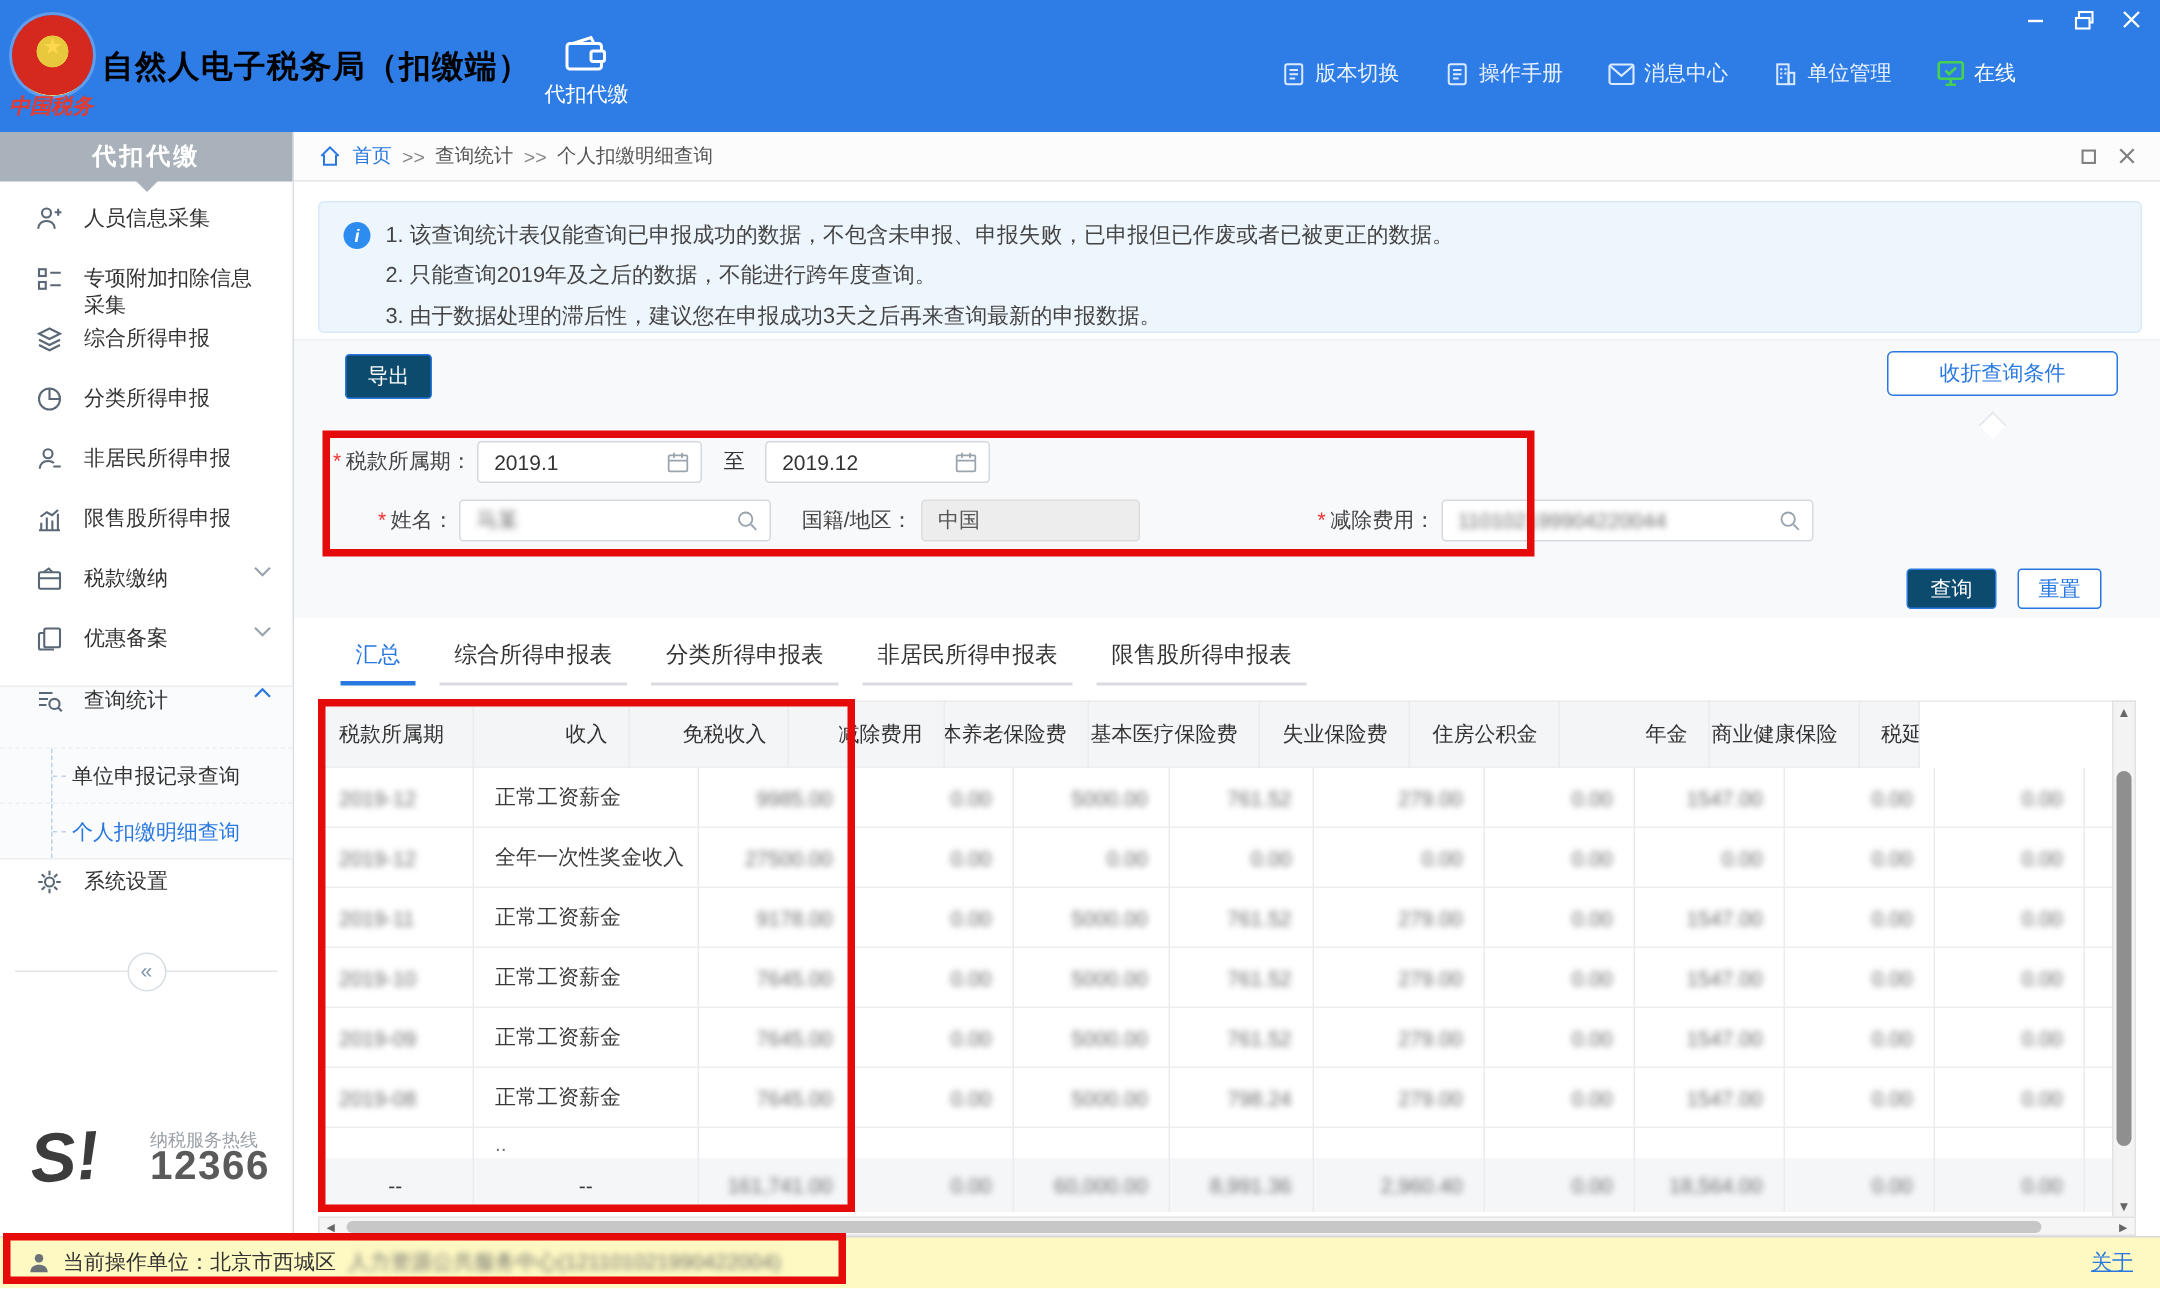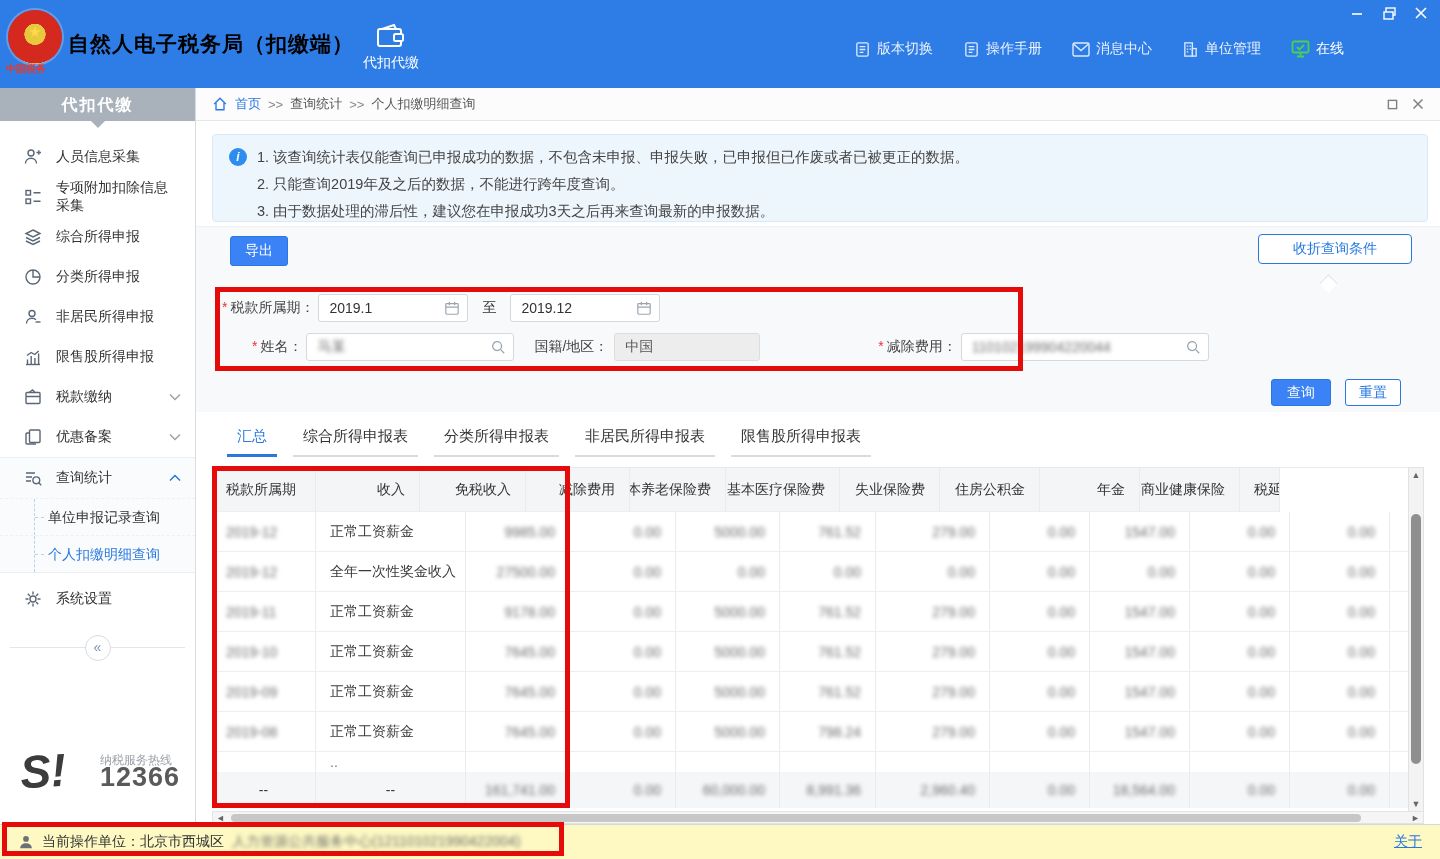--- a/index.html
+++ b/index.html
@@ -6,36 +6,36 @@
   html,body { width:1440px; height:859px; }
   body { font-family:"Liberation Sans","DejaVu Sans",sans-serif; font-size:14px; color:#333; background:#fff; overflow:hidden; }
   .page { position:relative; width:1440px; height:859px; background:#fff; overflow:hidden; }
 
   
   .app-header { position:absolute; left:0; top:0; width:1440px; height:88px; background:#2e7de6; }
   .emblem { position:absolute; left:8px; top:10px; width:54px; height:54px; border-radius:50%;
             background:radial-gradient(circle at 50% 45%, #e8c93e 0 26%, #d5281e 27% 72%, #f0d96d 73% 82%, #b9bec6 83%);
             box-shadow:0 0 0 2px rgba(255,255,255,.25); }
   .emblem .star { position:absolute; left:0; right:0; top:14px; text-align:center; color:#ffd84d; font-size:15px; line-height:1; }
-  .emblem-cap { position:absolute; left:6px; top:62px; width:60px; font-size:10px; color:#e8392b; white-space:nowrap; font-weight:bold; }
+  .emblem-cap { position:absolute; left:6px; top:62px; width:60px; font-size:14px; font-style:italic; color:#e8392b; white-space:nowrap; font-weight:bold; }
   .app-title { position:absolute; left:68px; top:30px; color:#000000; font-size:21px; font-weight:bold; letter-spacing:1px; }
   .module-tab { position:absolute; left:348px; top:14px; width:86px; height:66px; display:flex; flex-direction:column; align-items:center; justify-content:center; gap:5px; cursor:pointer; }
   .module-tab .lbl { color:#fff; font-size:14px; }
   .top-menu { position:absolute; right:96px; top:40px; display:flex; align-items:center; gap:30px; }
   .top-menu .itm { display:flex; align-items:center; gap:6px; color:#eaf2ff; font-size:14px; cursor:pointer; }
   .online { display:flex; align-items:center; gap:6px; color:#fff; font-size:14px; }
   .win-controls { position:absolute; right:10px; top:4px; display:flex; gap:14px; align-items:center; }
   .win-controls .wc { width:18px; height:18px; display:flex; align-items:center; justify-content:center; cursor:pointer; }
 
   
   .sidebar { position:absolute; left:0; top:88px; width:196px; height:736px; background:#fff; border-right:1px solid #d9dde1; }
   .side-header { position:relative; height:33px; background:#a9b2bb; color:#fff; font-size:16px; font-weight:bold; text-align:center; line-height:33px; letter-spacing:2px; }
   .side-header .notch { position:absolute; left:50%; bottom:-7px; margin-left:-8px; width:0; height:0; border-left:8px solid transparent; border-right:8px solid transparent; border-top:8px solid #a9b2bb; }
   .menu { margin-top:16px; }
-  .menu-item { height:40px; display:flex; align-items:center; padding:0 14px 0 24px; gap:14px; cursor:pointer; color:#333; }
+  .menu-item { height:40px; display:flex; padding:0 14px 0 24px; gap:14px; cursor:pointer; color:#333; }
   .menu-item .grow { flex:1; }
   .menu-item svg { flex:0 0 auto; }
   .menu-sec { background:#fafbfc; border-top:1px solid #eceef0; }
   .submenu { border-bottom:1px solid #eceef0; }
   .submenu-item { position:relative; height:37px; line-height:37px; padding-left:48px; cursor:pointer; color:#333; border-top:1px dashed #eef0f2; }
   .submenu-item.active { color:#2878e0; }
   .tree { position:absolute; left:34px; top:0; bottom:0; border-left:1px dashed #bcd2ea; }
   .tree:after { content:""; position:absolute; left:0; top:18px; width:9px; border-top:1px dashed #bcd2ea; }
   .collapse-row { position:relative; margin-top:14px; height:30px; }
   .collapse-row .line { position:absolute; left:10px; right:10px; top:14px; border-top:1px solid #e3e6e9; }
@@ -55,21 +55,21 @@
   .breadcrumb .sep { color:#888; }
   .bc-controls { margin-left:auto; display:flex; gap:14px; align-items:center; color:#777; }
 
   
   .notice { position:absolute; left:212px; top:134px; width:1216px; height:88px; background:#eef6fd; border:1px solid #d8eafa; border-radius:4px; padding:9px 14px 0 44px; }
   .notice .info-ic { position:absolute; left:16px; top:13px; width:18px; height:18px; border-radius:50%; background:#2d8cf0; color:#fff; font-size:12px; font-weight:bold; text-align:center; line-height:18px; font-style:italic; }
   .notice p { line-height:27px; color:#444; font-size:14.5px; white-space:nowrap; }
 
   
   .btn { display:flex; align-items:center; justify-content:center; border-radius:3px; cursor:pointer; font-size:14px; }
-  .btn-blue { background:#3b82f6; color:#fff; border:1px solid #2878e0; }
+  .btn-blue { background:#0c4a6e; color:#fff; border:1px solid #2878e0; }
   .btn-ghost { background:#fff; color:#2878e0; border:1px solid #2878e0; }
   #btn-export { position:absolute; left:230px; top:236px; width:58px; height:30px; }
   #btn-collapse { position:absolute; left:1258px; top:234px; width:154px; height:30px; border-radius:4px; }
   .caret-up { position:absolute; left:1322px; top:277px; width:13px; height:13px; background:#fff; border-left:1px solid #dfe5ec; border-top:1px solid #dfe5ec; transform:rotate(45deg); }
 
   
   .form-panel { position:absolute; left:196px; top:226px; width:1244px; height:186px; background:#f8f9fb; border-top:1px solid #eef0f3; }
   .f-row { position:absolute; display:flex; align-items:center; }
   .f-label { color:#444; white-space:nowrap; }
   .f-label .req { color:#e33; margin-right:3px; }

